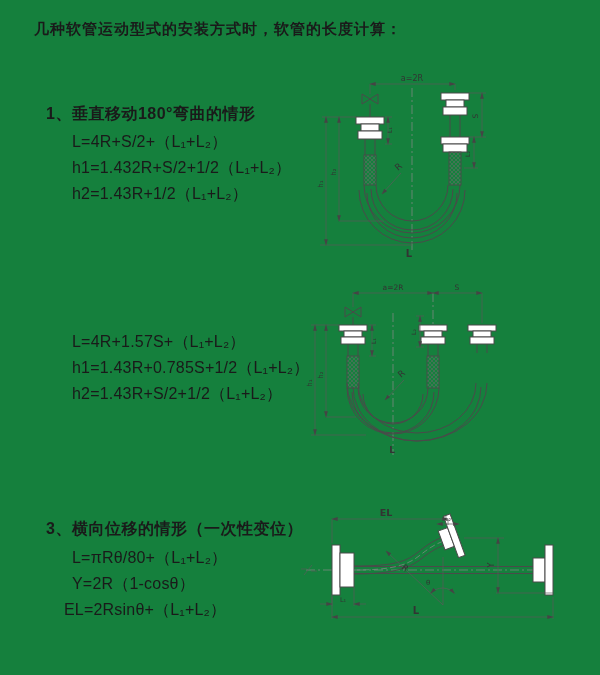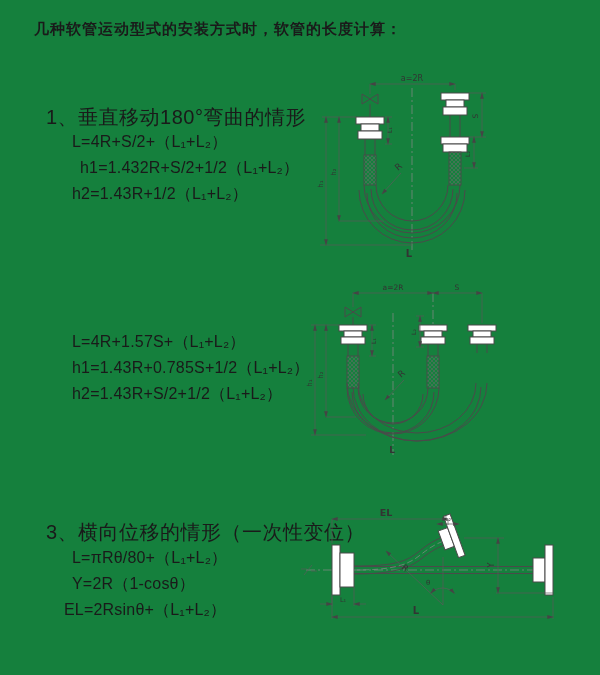--- a/index.html
+++ b/index.html
@@ -1,40 +1,40 @@
 <!DOCTYPE html>
 <html><head>
 <meta charset="utf-8">
 <style>
   html,body{margin:0;padding:0;background:#ffffff;}
   .page{position:relative;width:600px;height:675px;background:#15803d;overflow:hidden;
         font-family:"Liberation Sans","DejaVu Sans",sans-serif;color:#1a1a1a;
         border-right:1px solid #d9d9d9;border-bottom:1px solid #d9d9d9;padding-left:20px;}
   .title{position:absolute;left:34px;top:20px;font-size:15px;font-weight:700;letter-spacing:1px;}
-  .heading{position:absolute;font-size:20px;font-weight:400;letter-spacing:.5px;}
+  .heading{position:absolute;font-size:16px;font-weight:700;letter-spacing:.5px;}
   .formula{position:absolute;font-size:16px;font-weight:500;letter-spacing:.2px;}
   svg.diagram{position:absolute;}
   svg text{font-family:"DejaVu Sans","Liberation Sans",sans-serif;fill:#333;}
   .dl{stroke:#5a5a5a;stroke-width:.7;fill:none;}           
   .hl{stroke:#4a4a4a;stroke-width:1;fill:none;}            
   .fl{fill:#fff;stroke:#4a4a4a;stroke-width:1;}            
   .ht{stroke:#4a4a4a;stroke-width:.9;}                     
   .cl{stroke:#8a8a8a;stroke-width:.7;fill:none;stroke-dasharray:9 3 2 3;} 
   .cl2{stroke:#8a8a8a;stroke-width:.7;fill:none;stroke-dasharray:6 3;}
 </style>
 </head>
 <body>
 
 <div class="page">
 
   <div class="title">几种软管运动型式的安装方式时，软管的长度计算：</div>
 
   <div class="heading" style="left:46px;top:104px;">1、垂直移动180°弯曲的情形</div>
   <div class="formula" style="left:72px;top:132px;">L=4R+S/2+（L₁+L₂）</div>
-  <div class="formula" style="left:72px;top:158px;margin-left:8px;">h1=1.432R+S/2+1/2（L₁+L₂）</div>
+  <div class="formula" style="left:72px;top:158px;">h1=1.432R+S/2+1/2（L₁+L₂）</div>
   <div class="formula" style="left:72px;top:184px;">h2=1.43R+1/2（L₁+L₂）</div>
 
   <div class="formula" style="left:72px;top:332px;">L=4R+1.57S+（L₁+L₂）</div>
   <div class="formula" style="left:72px;top:358px;">h1=1.43R+0.785S+1/2（L₁+L₂）</div>
   <div class="formula" style="left:72px;top:384px;">h2=1.43R+S/2+1/2（L₁+L₂）</div>
 
   <div class="heading" style="left:46px;top:519px;">3、横向位移的情形（一次性变位）</div>
   <div class="formula" style="left:72px;top:548px;">L=πRθ/80+（L₁+L₂）</div>
   <div class="formula" style="left:72px;top:574px;">Y=2R（1-cosθ）</div>
   <div class="formula" style="left:64px;top:600px;">EL=2Rsinθ+（L₁+L₂）</div>

